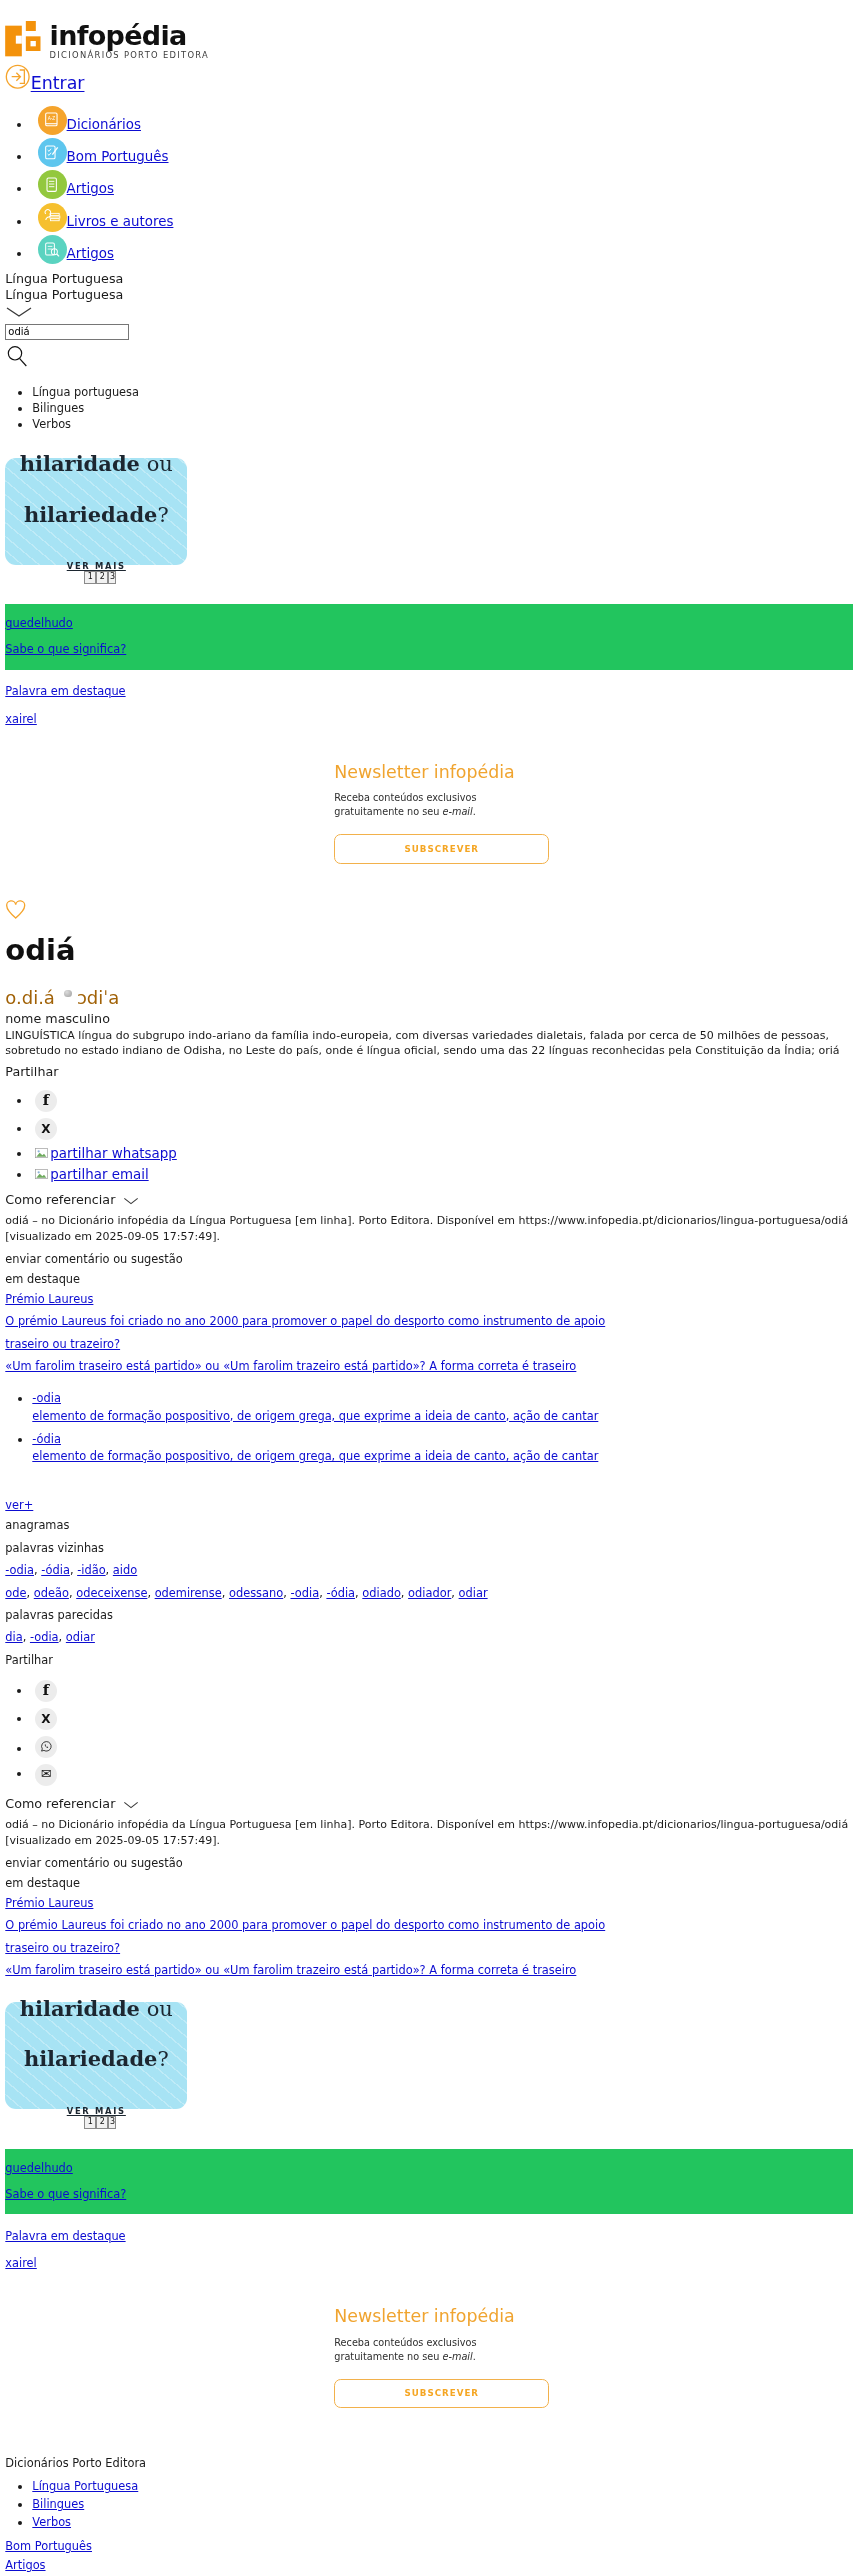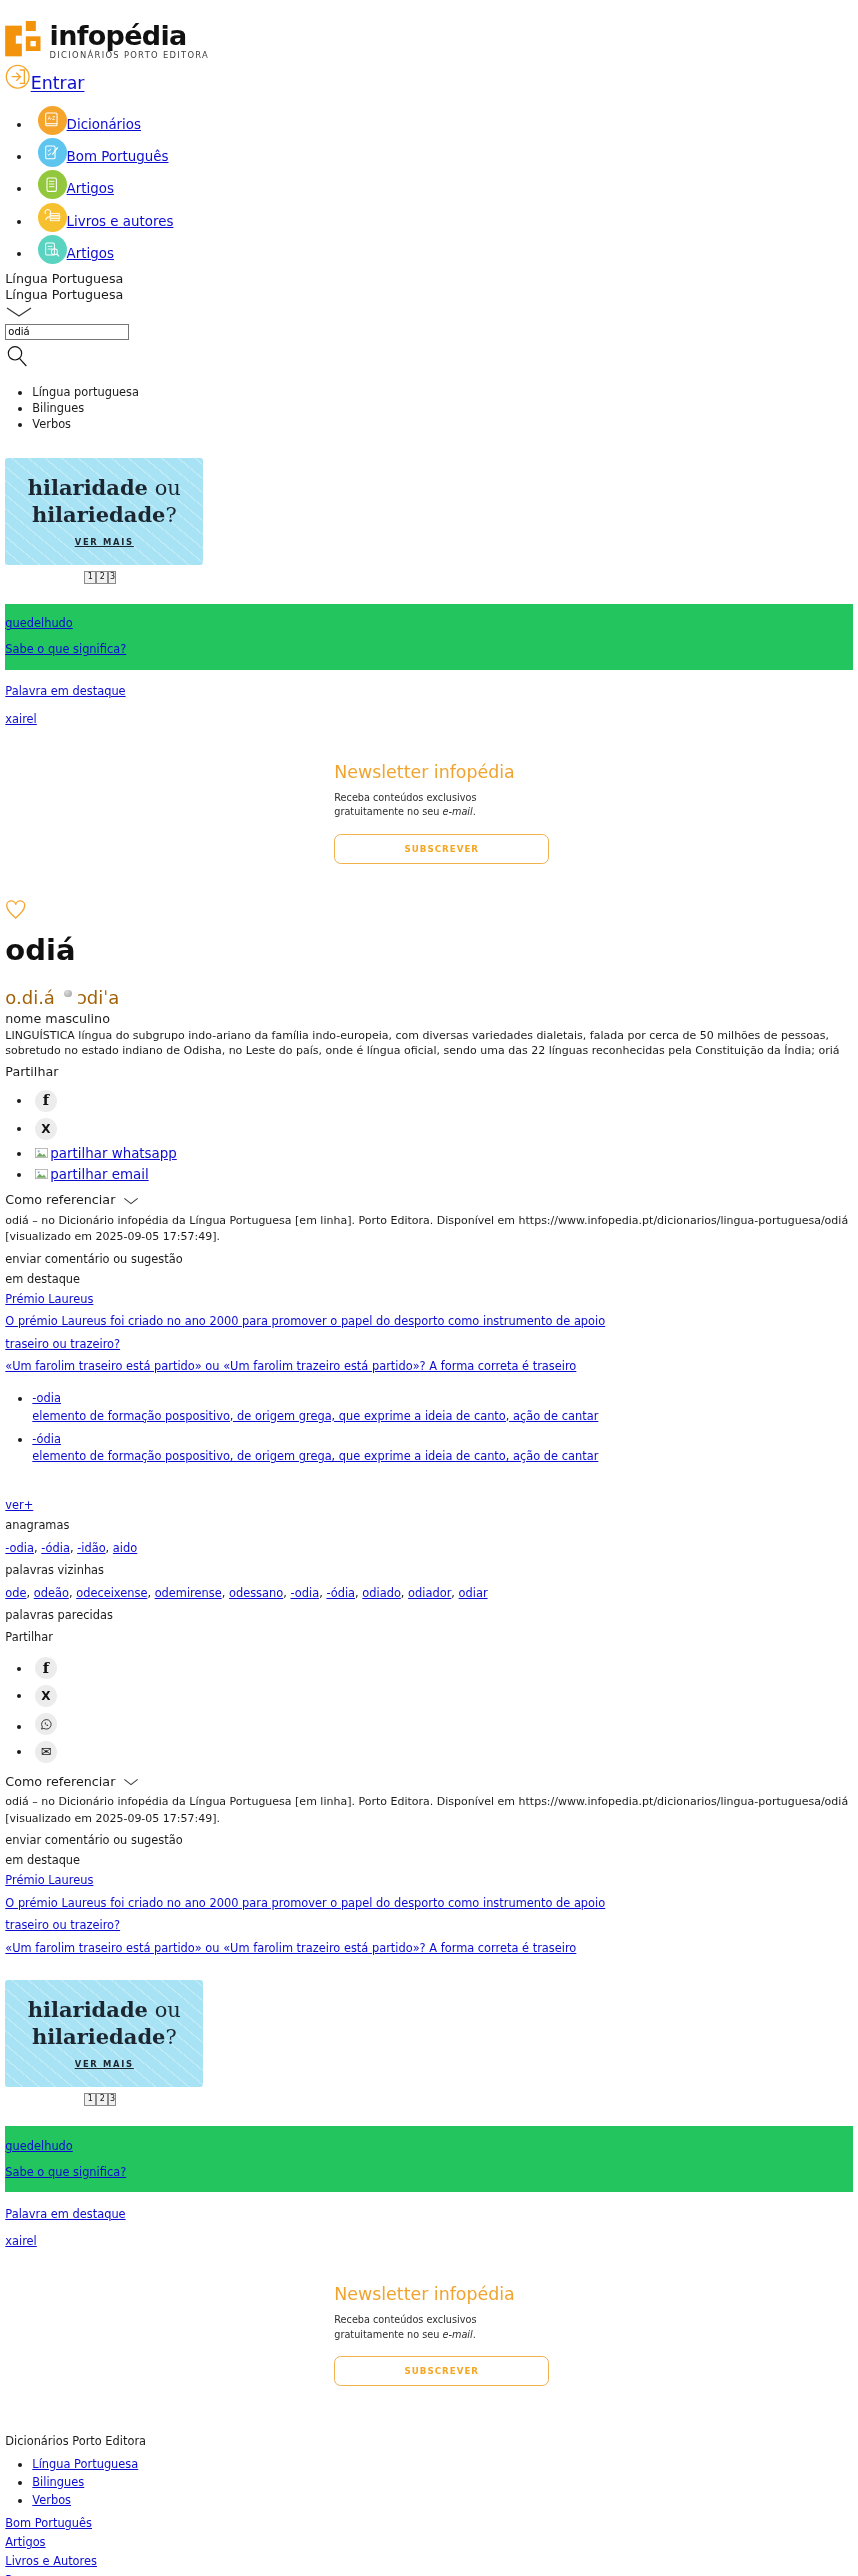--- a/index.html
+++ b/index.html
@@ -35,23 +35,23 @@
   
   .dict-label{font-size:12.7px;margin-top:6.7px;}
   .chev{margin:4px 0 1.3px;}
   .search-input{display:block;width:118px;height:13.4px;font-size:10px;padding:0.7px 2px;
     border:0.7px solid #767676;font-family:inherit;margin-top:2.7px;}
   .search-btn{display:inline-block;margin-top:4px;cursor:pointer;}
   .tabs{list-style:disc;margin:13.4px 0;}
   .tabs li{font-size:11.4px;margin:2px 0;color:#1b1b1b;}
 
   
-  .promo{width:198px;height:107px;margin-top:27px;border-radius:3px;background:#a7e3f4;
+  .promo{width:182px;height:107px;margin-top:27px;border-radius:11px;background:#a7e3f4;
     background-image:repeating-linear-gradient(40deg,rgba(255,255,255,.28) 0 1.3px,rgba(0,0,0,0) 1.3px 10.7px);
-    display:flex;flex-direction:column;align-items:center;justify-content:center;}
+    display:flex;flex-direction:column;align-items:center;justify-content:center;gap:24px;}
   .promo-line{font-family:"DejaVu Serif","Liberation Serif",serif;font-size:21px;color:#1c2630;line-height:1.25;}
   .promo-line b{font-weight:700;}
   .vermais{display:inline-block;margin-top:9.4px;font-size:8.4px;font-weight:600;letter-spacing:1.7px;color:#1c2630;}
   .pager{margin:6.7px 0 0 79px;white-space:nowrap;}
   .pg{display:inline-block;border:0.7px solid #8a8a8a;background:#f1f1f1;color:#111;
     font-size:8px;line-height:10px;height:10.7px;min-width:6px;padding:0 2px;text-align:center;vertical-align:top;}
   .pg-cut{min-width:0;width:4px;overflow:hidden;padding:0 0.7px;}
 
   
   .band{margin:20px -5.3px 0;padding:9.4px 5.3px 12px;background:#22c55e;}
@@ -296,28 +296,31 @@
   <li>
     <a>-ódia</a><br>
     <a>elemento de formação pospositivo, de origem grega, que exprime a ideia de canto, ação de cantar</a>
   </li>
 </ul>
 
 <a class="verplus">ver+</a>
 
 <div class="wordlists">
   <div>anagramas</div>
+  <div>palavras vizinhas</div>
   <div>
     <a>-odia</a><span class="sep">, </span><a>-ódia</a><span class="sep">, </span><a>-idão</a><span class="sep">, </span><a>aido</a>
   </div>
-  <div>palavras vizinhas</div>
   <div>
     <a>ode</a><span class="sep">, </span><a>odeão</a><span class="sep">, </span><a>odeceixense</a><span class="sep">, </span><a>odemirense</a><span class="sep">, </span><a>odessano</a><span class="sep">, </span><a>-odia</a><span class="sep">, </span><a>-ódia</a><span class="sep">, </span><a>odiado</a><span class="sep">, </span><a>odiador</a><span class="sep">, </span><a>odiar</a>
   </div>
   <div>palavras parecidas</div>
+  <div>
+    <a>dia</a><span class="sep">, </span><a>-odia</a><span class="sep">, </span><a>odiar</a>
+  </div>
   <div>Partilhar</div>
 </div>
 
 <ul class="share-list">
   <li><span class="circle-ic">
         <span class="fb-glyph">f</span>
       </span></li>
   <li><span class="circle-ic">
         <span class="x-glyph">X</span>
       </span></li>

